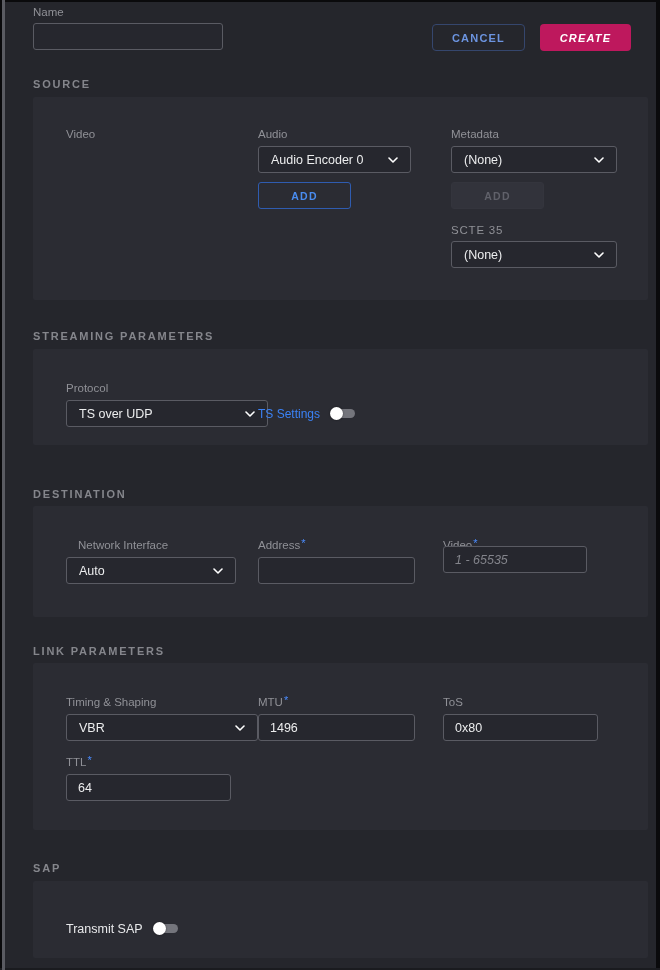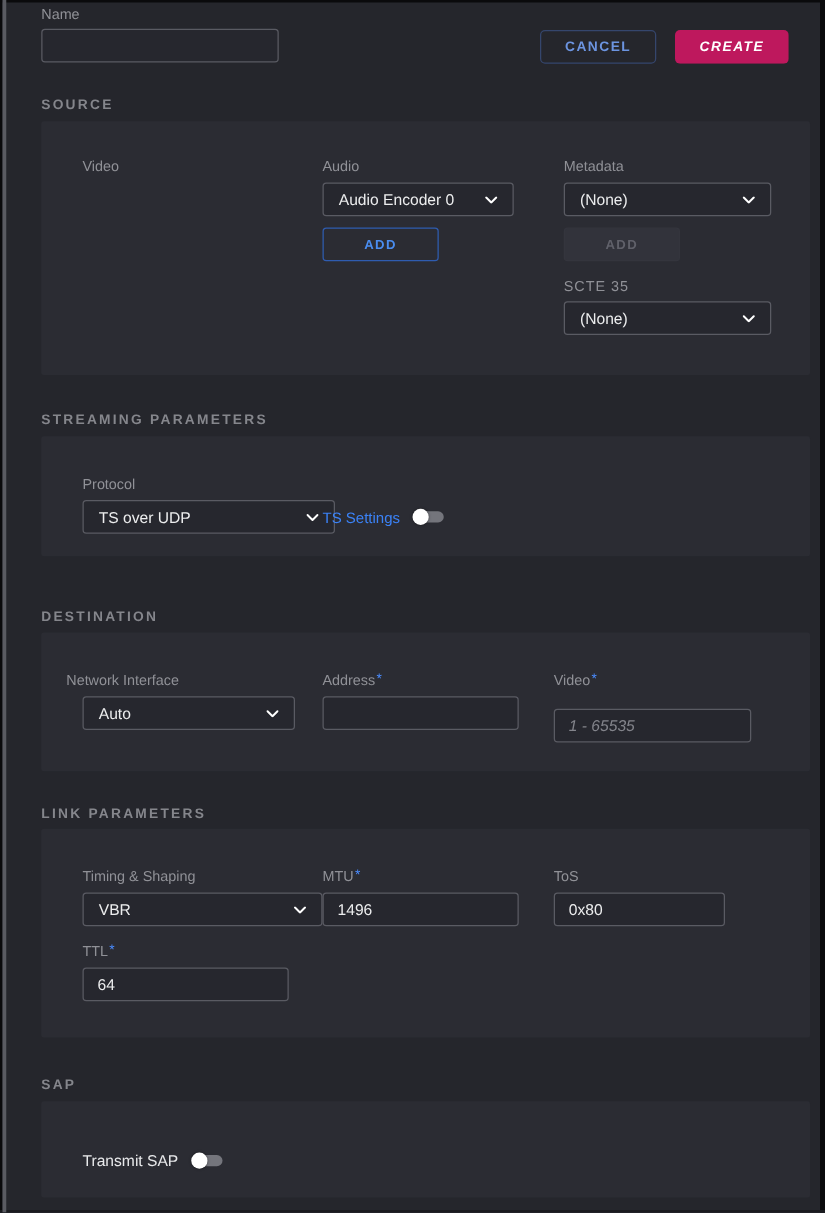--- a/index.html
+++ b/index.html
@@ -123,50 +123,50 @@
     <span class="label-inline">TS Settings</span>
     <span class="toggle">
       <span class="track"></span>
       <span class="knob"></span>
     </span>
   </div>
 </div>
 
 <div class="section-title" style="top:488px;">DESTINATION</div>
 <div class="panel" style="top:506px; height:111px;">
-  <div class="label" style="left:20px; top:33px;">Network Interface</div>
+  <div class="label" style="left:45px; top:33px;">Network Interface</div>
   <div class="select" style="left:33px; top:51px; width:170px;">
     <span class="sel-value">Auto</span>
     <svg width="10" height="6" viewBox="0 0 10 6">
         <path d="M1 1 L5 5 L9 1" fill="none" stroke="#ffffff" stroke-width="1.6" stroke-linecap="round" stroke-linejoin="round"></path>
       </svg>
   </div>
 
   <div class="label" style="left:225px; top:33px;"><span>Address</span><span class="req">*</span></div>
   <input class="text-input" style="left: 225px; top: 51px; width: 157px;" type="text" value="">
 
   <div class="label" style="left:410px; top:33px;"><span>Video</span><span class="req">*</span></div>
-  <input class="text-input" style="left: 410px; top: 61px; width: 158px;" type="text" placeholder="1 - 65535">
+  <input class="text-input" style="left: 410px; top: 40px; width: 144px;" type="text" placeholder="1 - 65535">
 </div>
 
 <div class="section-title" style="top:645px;">LINK PARAMETERS</div>
 <div class="panel" style="top:663px; height:167px;">
   <div class="label" style="left:33px; top:33px;">Timing &amp; Shaping</div>
   <div class="select" style="left:33px; top:51px; width:192px;">
     <span class="sel-value">VBR</span>
     <svg width="10" height="6" viewBox="0 0 10 6">
         <path d="M1 1 L5 5 L9 1" fill="none" stroke="#ffffff" stroke-width="1.6" stroke-linecap="round" stroke-linejoin="round"></path>
       </svg>
   </div>
 
   <div class="label" style="left:225px; top:33px;"><span>MTU</span><span class="req">*</span></div>
   <input class="text-input" style="left: 225px; top: 51px; width: 157px;" type="text" value="1496">
 
   <div class="label" style="left:410px; top:33px;">ToS</div>
-  <input class="text-input" style="left: 410px; top: 51px; width: 137px;" type="text" value="0x80">
+  <input class="text-input" style="left: 410px; top: 51px; width: 155px;" type="text" value="0x80">
 
   <div class="label" style="left:33px; top:93px;"><span>TTL</span><span class="req">*</span></div>
   <input class="text-input" style="left: 33px; top: 111px; width: 165px;" type="text" value="64">
 </div>
 
 <div class="section-title" style="top:862px;">SAP</div>
 <div class="panel" style="top:881px; height:77px;">
   <div class="toggle-row" style="left:33px; top:34px;">
     <span class="label-inline bright">Transmit SAP</span>
     <span class="toggle">

